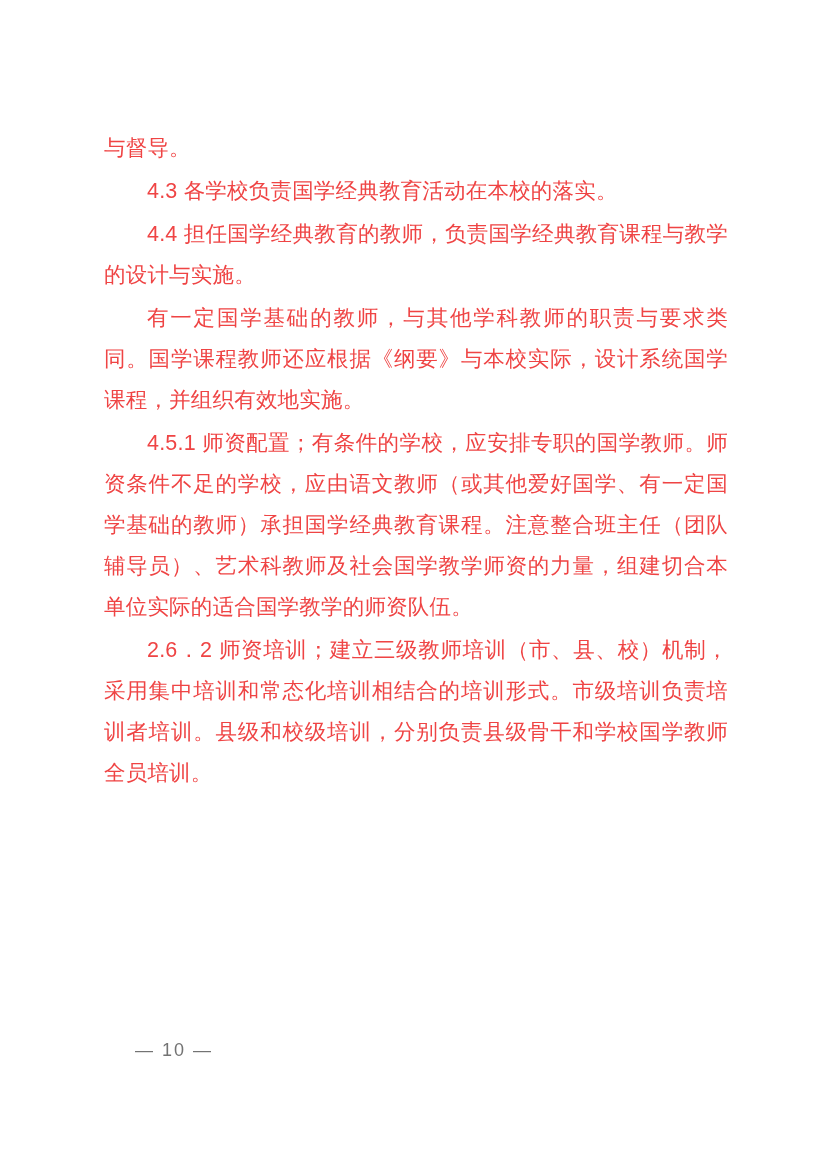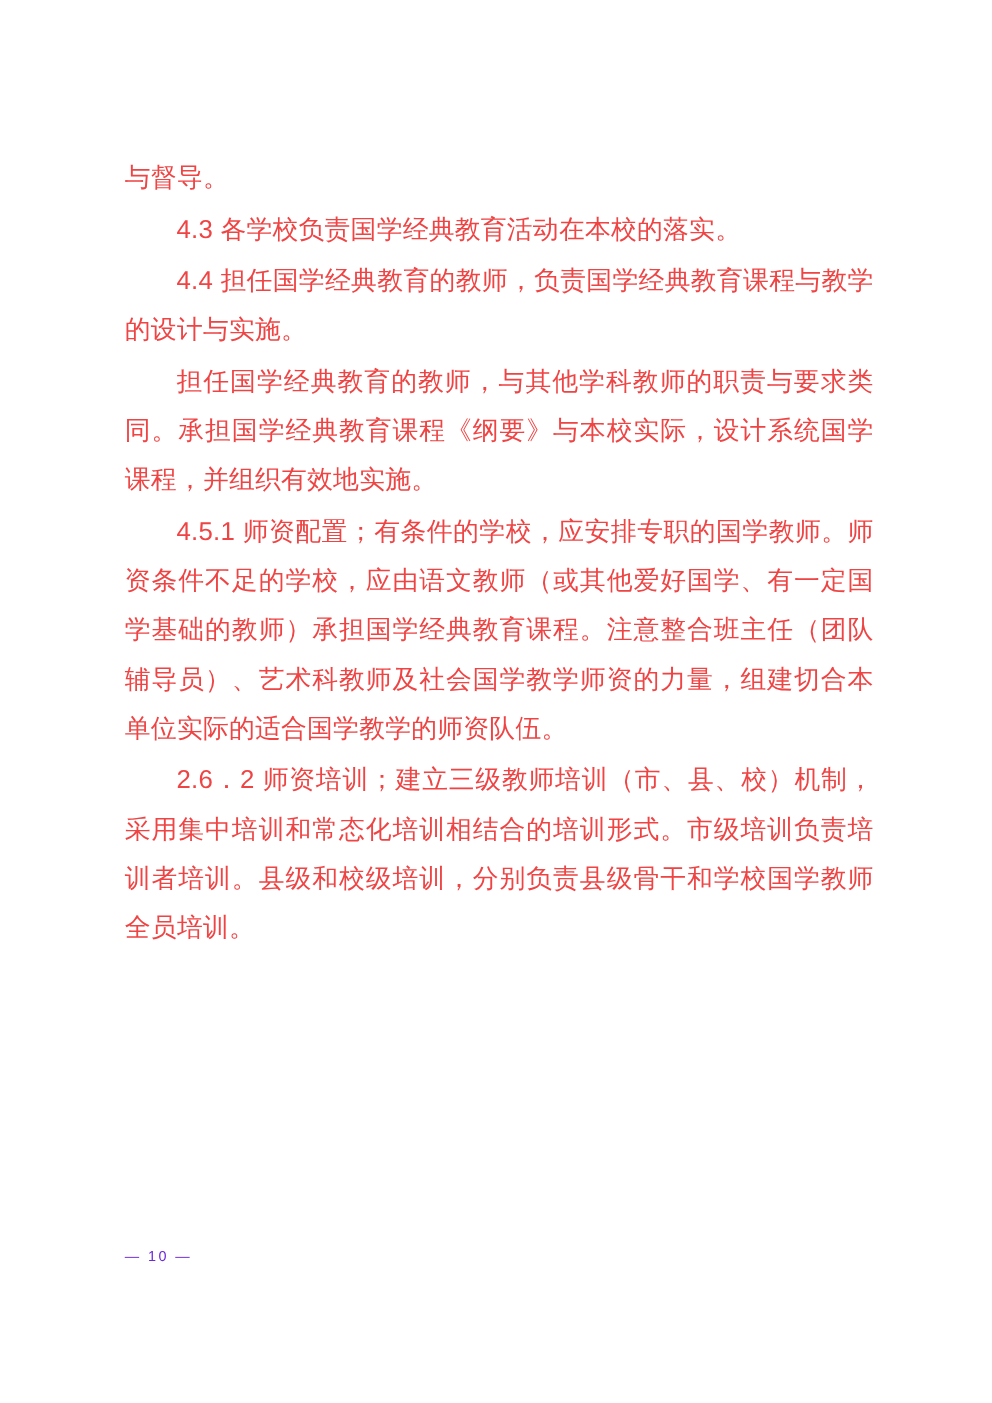--- a/index.html
+++ b/index.html
@@ -33,32 +33,33 @@
     font-weight: 400;
   }
   .indent {
     text-indent: 43px;
   }
   .page-number {
     position: absolute;
     left: 104px;
     top: 1040px;
     width: 140px;
-    font-size: 12px;
-    color: #6d28d9;
+    text-align: center;
+    font-size: 18px;
+    color: #737373;
     font-family: "Liberation Sans", sans-serif;
     letter-spacing: 2px;
   }
 </style>
 </head>
 <body>
 
 <div class="page">
   <div class="content">
     <p class="para">与督导。</p>
     <p class="para indent">4.3 各学校负责国学经典教育活动在本校的落实。</p>
     <p class="para indent">4.4 担任国学经典教育的教师，负责国学经典教育课程与教学的设计与实施。</p>
-    <p class="para indent">担任国学经典教育的教师，与其他学科教师的职责与要求类同。承担国学经典教育课程《纲要》与本校实际，设计系统国学课程，并组织有效地实施。</p>
+    <p class="para indent">有一定国学基础的教师，与其他学科教师的职责与要求类同。国学课程教师还应根据《纲要》与本校实际，设计系统国学课程，并组织有效地实施。</p>
     <p class="para indent">4.5.1 师资配置；有条件的学校，应安排专职的国学教师。师资条件不足的学校，应由语文教师（或其他爱好国学、有一定国学基础的教师）承担国学经典教育课程。注意整合班主任（团队辅导员）、艺术科教师及社会国学教学师资的力量，组建切合本单位实际的适合国学教学的师资队伍。</p>
     <p class="para indent">2.6．2 师资培训；建立三级教师培训（市、县、校）机制，采用集中培训和常态化培训相结合的培训形式。市级培训负责培训者培训。县级和校级培训，分别负责县级骨干和学校国学教师全员培训。</p>
   </div>
   <div class="page-number">— 10 —</div>
 </div>
 
 </body></html>

